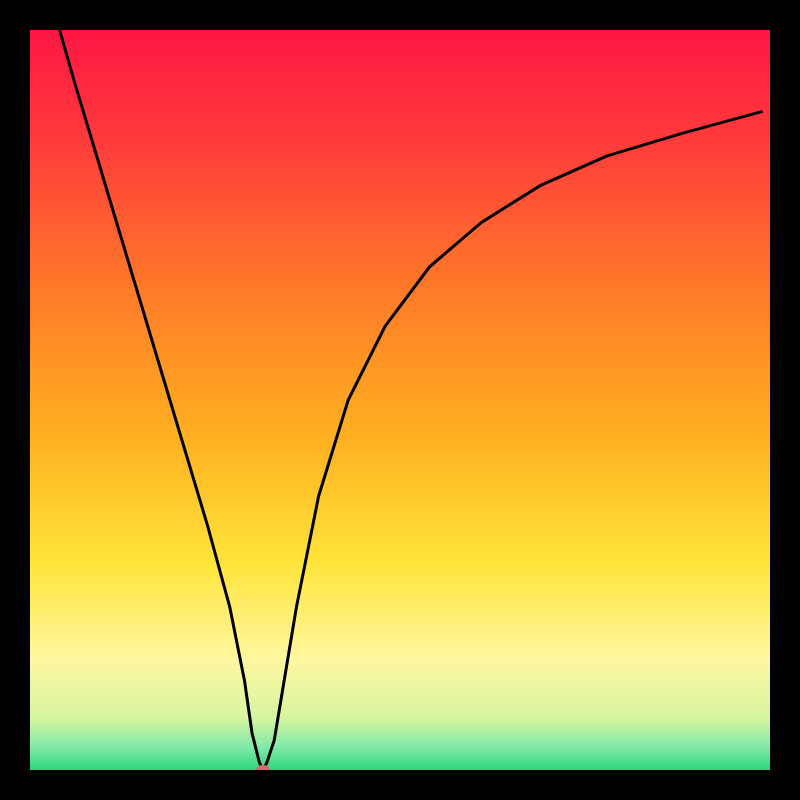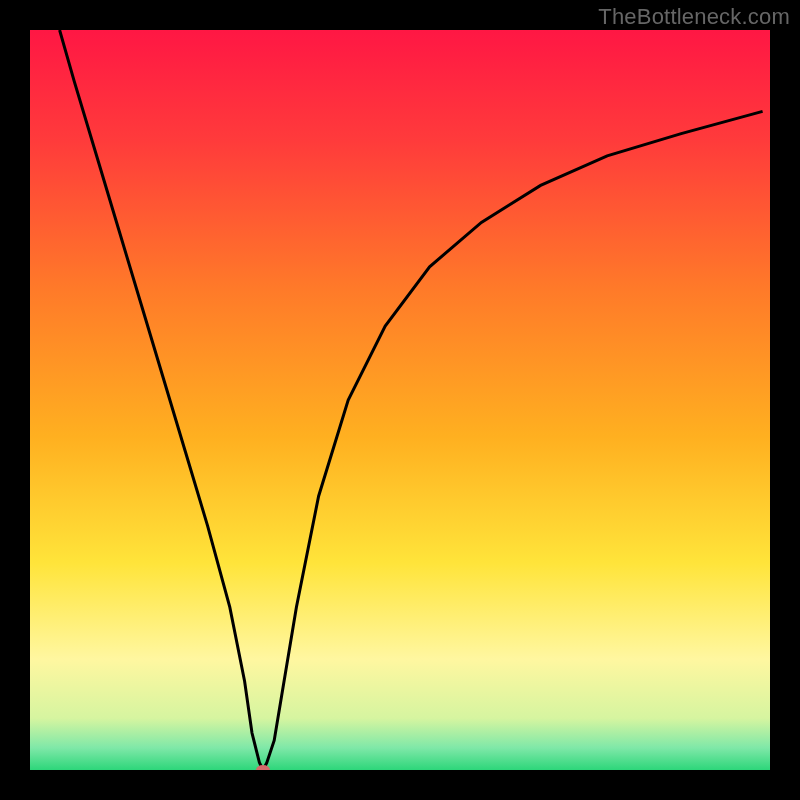--- a/index.html
+++ b/index.html
@@ -75,15 +75,14 @@
     </svg>
 
     <svg class="curve-svg" viewBox="0 0 740 740" preserveAspectRatio="none">
       <path id="curve-path" d="M 29.6 0 L 44.4 51.799999999999955 L 66.6 125.80000000000007 L 88.8 199.80000000000007 L 111 273.8 L 133.2 347.79999999999995 L 155.4 421.8 L 177.6 495.79999999999995 L 199.8 577.2 L 214.6 651.2 L 222 703 L 229.4 732.6 L 233.1 740 L 236.8 732.6 L 244.20000000000002 710.4 L 251.60000000000002 666 L 266.4 577.2 L 288.6 466.2 L 318.2 370 L 355.2 296 L 399.6 236.79999999999995 L 451.4 192.39999999999998 L 510.59999999999997 155.39999999999998 L 577.2 125.80000000000007 L 651.2 103.60000000000002 L 732.6 81.39999999999998" fill="none" stroke="#000000" stroke-width="3"></path>
     </svg>
 
     <div id="marker" class="marker" style="left: 233.1px; top: 740px; background: rgb(212, 106, 106);"></div>
 
   </div>
 
-  <div class="watermark">TheBottleneck.com</div>
 
 </div>
 
 </body></html>

